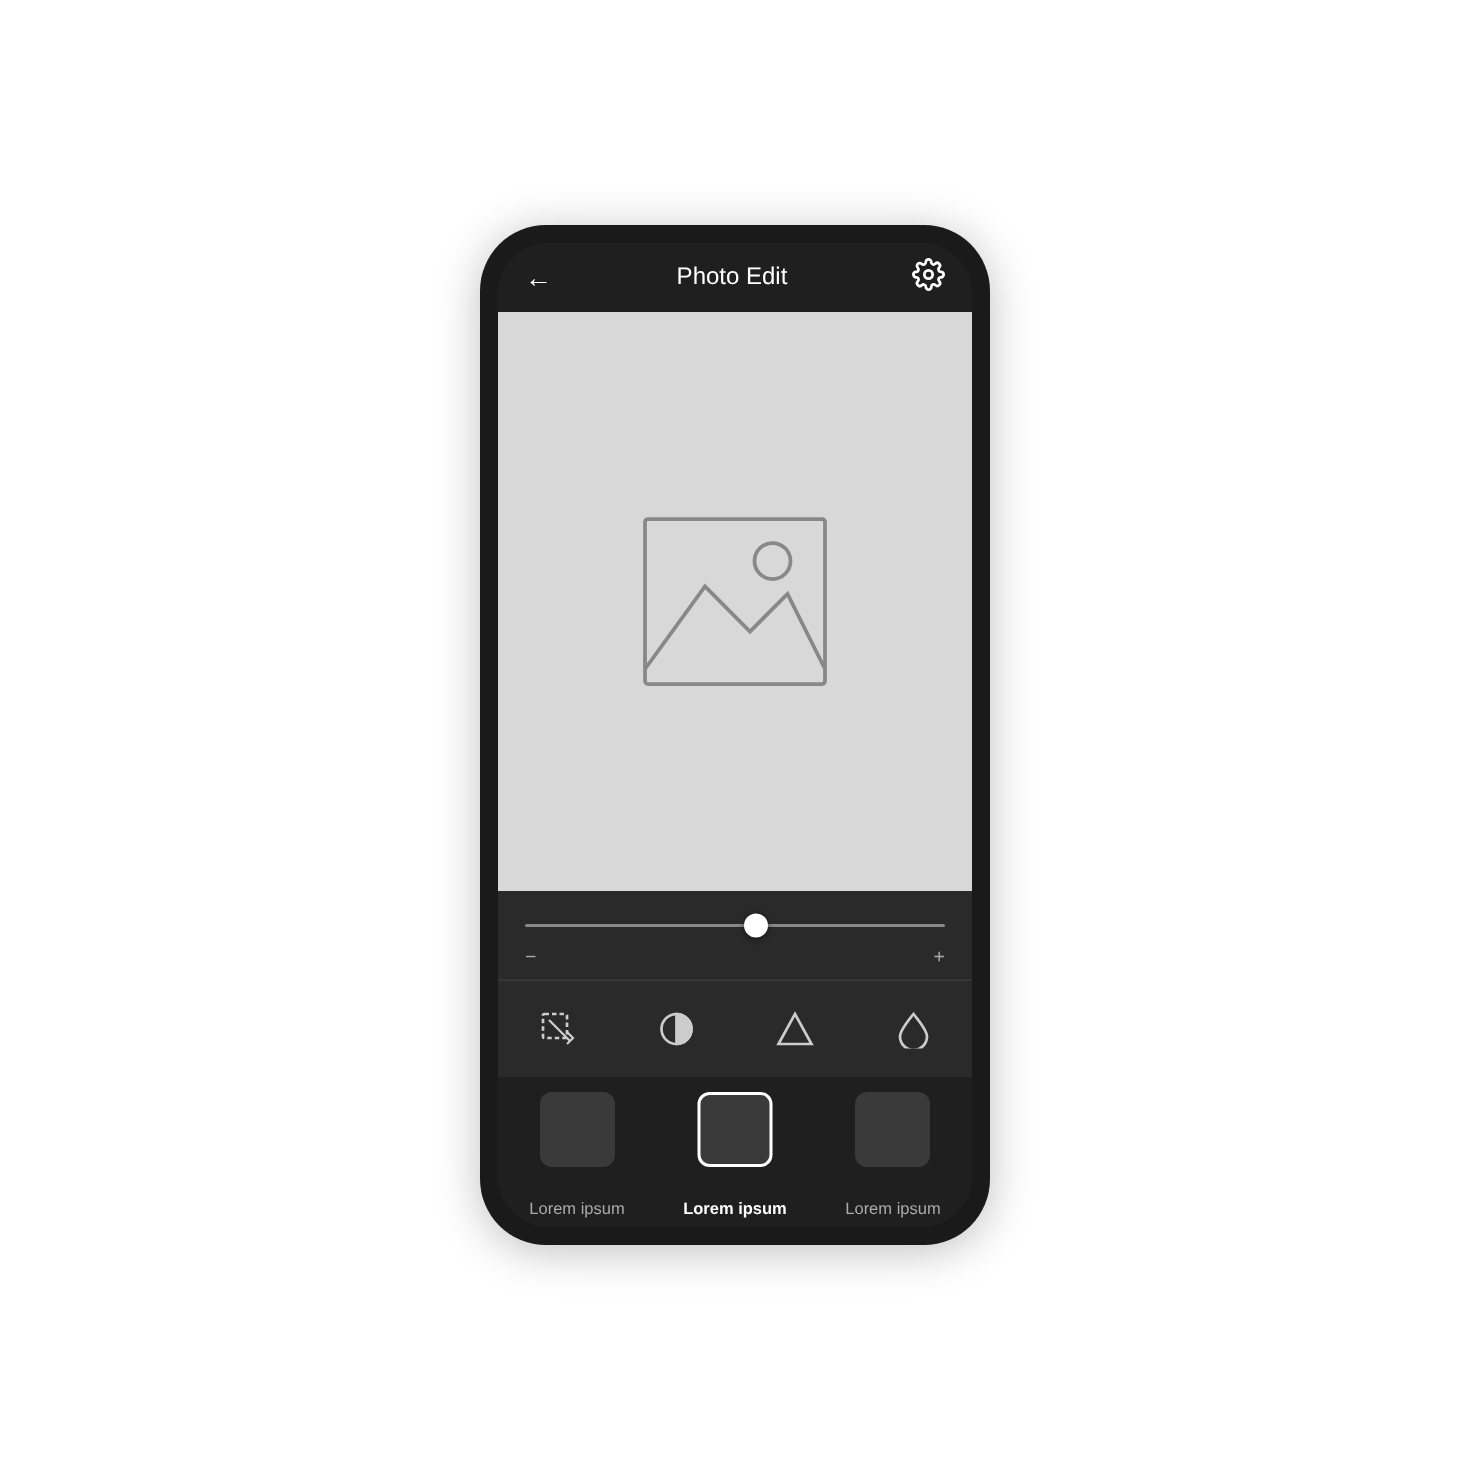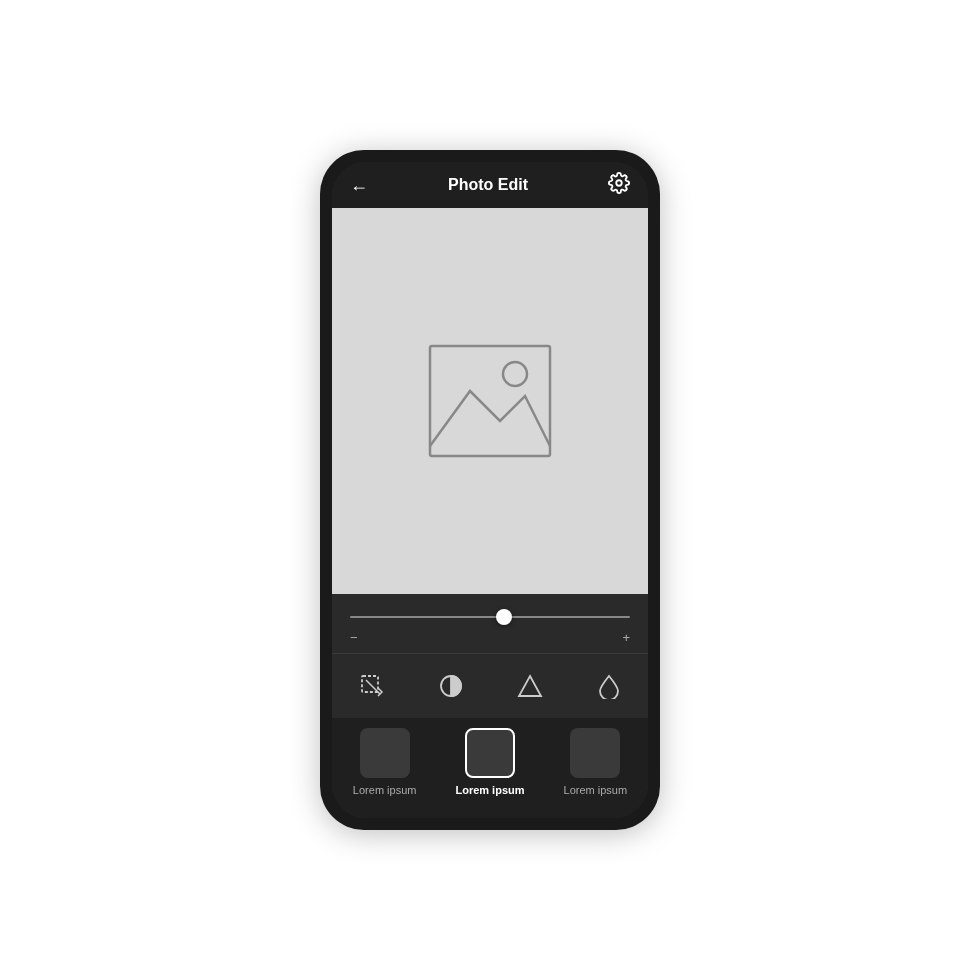--- a/index.html
+++ b/index.html
@@ -69,21 +69,21 @@
       flex-shrink: 0;
     }
     .header-back {
       color: #ffffff;
       font-size: 18px;
       cursor: pointer;
     }
     .header-title {
       color: #ffffff;
       font-size: 16px;
-      font-weight: 700;
+      font-weight: 400;
     }
     .header-settings {
       color: #ffffff;
       font-size: 18px;
       cursor: pointer;
     }
 
     
     .photo-canvas {
       background: #d8d8d8;
@@ -178,21 +178,21 @@
       display: flex;
       align-items: flex-start;
       justify-content: space-around;
       padding-top: 10px;
       flex-shrink: 0;
     }
     .nav-item {
       display: flex;
       flex-direction: column;
       align-items: center;
-      gap: 6px;
+      gap: 22px;
       cursor: pointer;
       min-width: 70px;
     }
     .nav-thumb {
       width: 50px;
       height: 50px;
       background: #3a3a3a;
       border-radius: 8px;
     }
     .nav-thumb.active {

